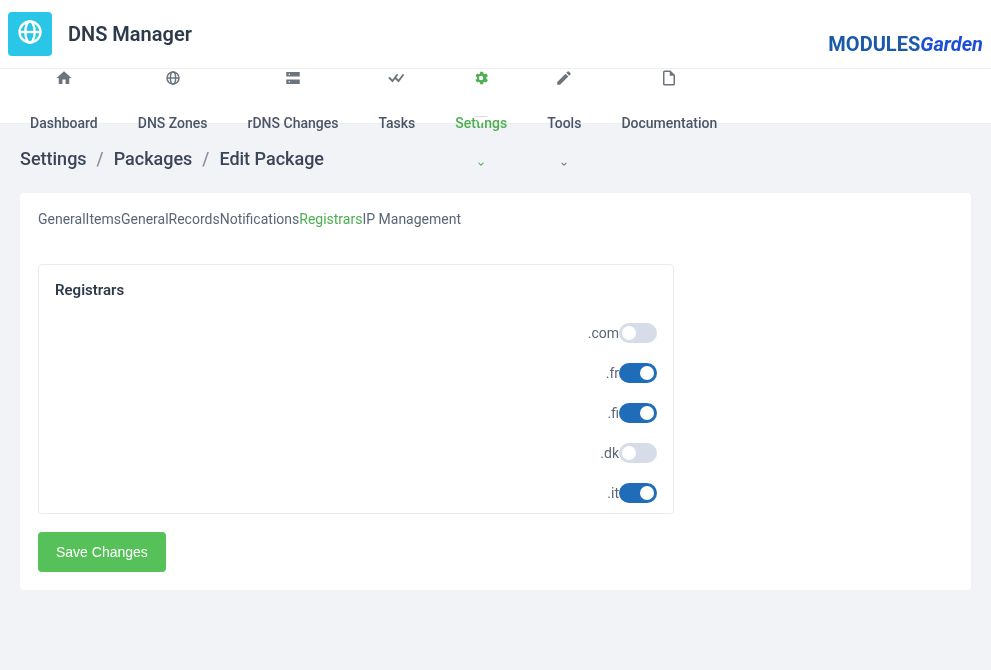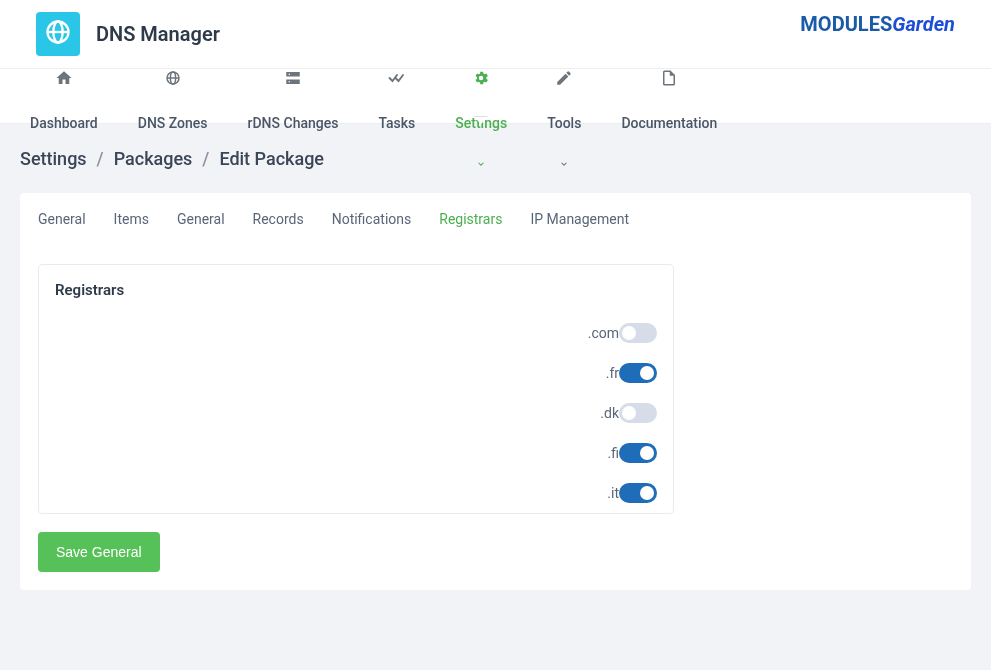--- a/index.html
+++ b/index.html
@@ -6,23 +6,23 @@
     body {
       font-family: -apple-system, BlinkMacSystemFont, "Segoe UI", Roboto, Helvetica, Arial, sans-serif;
       background: #fff;
       color: #333;
       width: 991px;
       height: 670px;
       overflow: hidden;
     }
     .header {
       display: flex;
-      align-items: flex-start;
+      align-items: flex-end;
       justify-content: space-between;
-      padding: 12px 36px;
+      padding: 12px 8px;
       gap: 15px;
     }
     .header-left {
       display: flex;
       align-items: center;
       gap: 16px;
     }
     .logo-box {
       width: 44px;
       height: 44px;
@@ -106,21 +106,20 @@
     }
     .breadcrumb .sep { color: #8a94a6; }
     .breadcrumb-link { color: #3a4556; }
     .card {
       background: #fff;
       border-radius: 4px;
       padding: 0;
     }
     .tabs {
       display: flex;
-      gap: 28px;
       padding: 18px 18px 14px 18px;
       border-bottom: 1px solid #fff;
       position: relative;
     }
     .tab {
       font-size: 14px;
       color: #5a6678;
       cursor: pointer;
       padding-bottom: 4px;
       position: relative;
@@ -317,37 +316,37 @@
         </div>
 
         <div class="registrar-row">
           <span class="registrar-label">.fr</span>
           <div class="toggle on">
             <div class="toggle-knob"></div>
           </div>
         </div>
 
         <div class="registrar-row">
+          <span class="registrar-label">.fi</span>
+          <div class="toggle on">
+            <div class="toggle-knob"></div>
+          </div>
+        </div>
+
+        <div class="registrar-row">
           <span class="registrar-label">.dk</span>
           <div class="toggle off">
             <div class="toggle-knob"></div>
           </div>
         </div>
 
         <div class="registrar-row">
-          <span class="registrar-label">.fi</span>
-          <div class="toggle on">
-            <div class="toggle-knob"></div>
-          </div>
-        </div>
-
-        <div class="registrar-row">
           <span class="registrar-label">.it</span>
           <div class="toggle on">
             <div class="toggle-knob"></div>
           </div>
         </div>
       </div>
 
-      <button class="save-btn">Save General</button>
+      <button class="save-btn">Save Changes</button>
     </div>
   </div>
 </div>
 
 </body></html>

